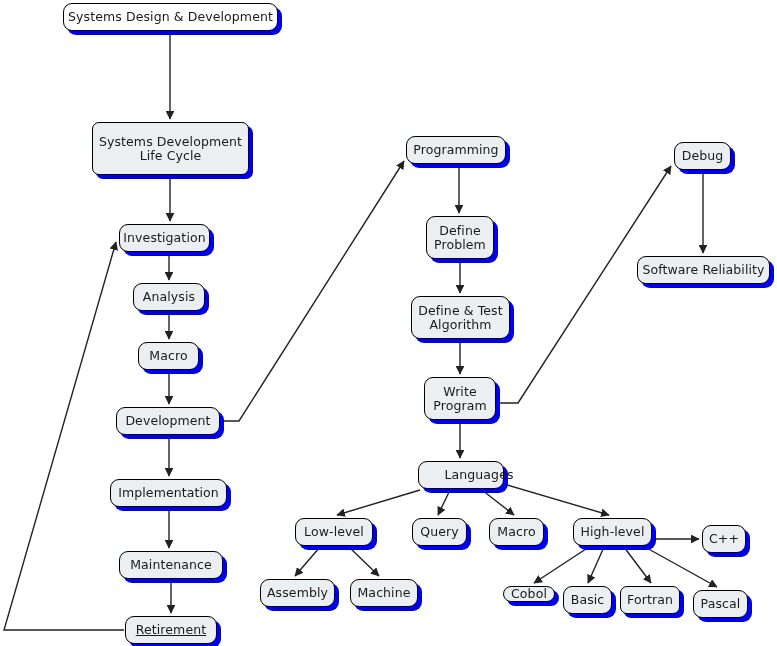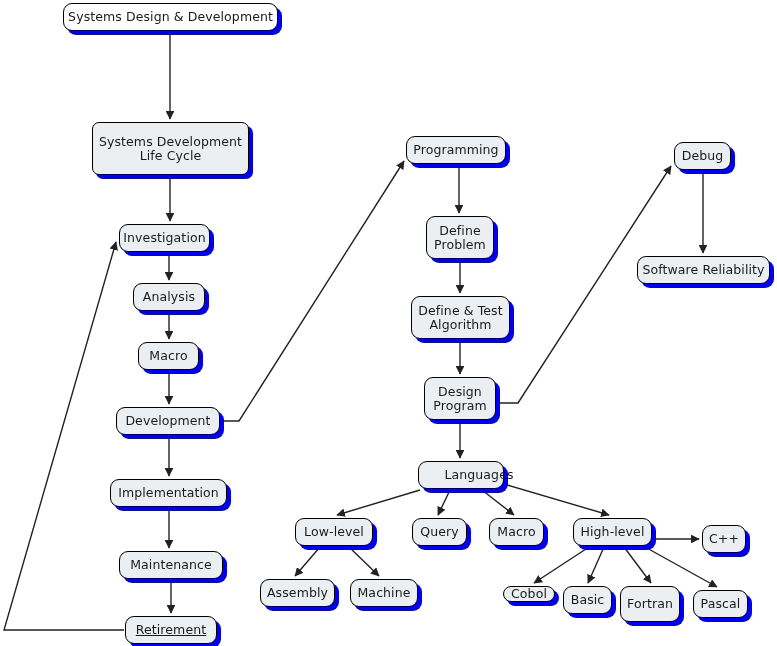--- a/index.html
+++ b/index.html
@@ -88,46 +88,46 @@
         <path d="M 349,547 L 379,576" fill="none" stroke="#222222" stroke-width="1.4" marker-end="url(#arrowhead)"></path>
         <path d="M 655,539 L 699,539" fill="none" stroke="#222222" stroke-width="1.4" marker-end="url(#arrowhead)"></path>
         <path d="M 589,547 L 534,583" fill="none" stroke="#222222" stroke-width="1.4" marker-end="url(#arrowhead)"></path>
         <path d="M 604,547 L 588,583" fill="none" stroke="#222222" stroke-width="1.4" marker-end="url(#arrowhead)"></path>
         <path d="M 624,547 L 651,583" fill="none" stroke="#222222" stroke-width="1.4" marker-end="url(#arrowhead)"></path>
         <path d="M 645,547 L 717,587" fill="none" stroke="#222222" stroke-width="1.4" marker-end="url(#arrowhead)"></path>
       </g>
   </svg>
 
   <div id="node-group">
-      <div class="node root" style="left: 63px; top: 3px; width: 215px; height: 28px; justify-content: flex-end;"><span class="lbl">Systems Design &amp; Development</span></div>
+      <div class="node root" style="left: 63px; top: 3px; width: 215px; height: 28px;"><span class="lbl">Systems Design &amp; Development</span></div>
       <div class="node" style="left: 92px; top: 122px; width: 157px; height: 53px; border-radius: 7px;"><span class="lbl">Systems Development
 Life Cycle</span></div>
       <div class="node" style="left: 119px; top: 224px; width: 91px; height: 28px; align-items: center;"><span class="lbl">Investigation</span></div>
       <div class="node" style="left: 133px; top: 283px; width: 72px; height: 28px;"><span class="lbl">Analysis</span></div>
       <div class="node" style="left: 138px; top: 342px; width: 61px; height: 28px;"><span class="lbl">Macro</span></div>
       <div class="node" style="left: 116px; top: 407px; width: 104px; height: 28px;"><span class="lbl">Development</span></div>
       <div class="node" style="left: 110px; top: 479px; width: 117px; height: 28px;"><span class="lbl">Implementation</span></div>
       <div class="node" style="left: 119px; top: 551px; width: 104px; height: 28px;"><span class="lbl">Maintenance</span></div>
       <div class="node" style="left: 125px; top: 616px; width: 92px; height: 28px; text-decoration: underline;"><span class="lbl">Retirement</span></div>
       <div class="node" style="left: 406px; top: 136px; width: 100px; height: 28px;"><span class="lbl">Programming</span></div>
       <div class="node" style="left: 426px; top: 216px; width: 68px; height: 43px;"><span class="lbl">Define
 Problem</span></div>
       <div class="node" style="left: 411px; top: 296px; width: 99px; height: 43px;"><span class="lbl">Define &amp; Test
 Algorithm</span></div>
-      <div class="node" style="left: 424px; top: 377px; width: 72px; height: 43px;"><span class="lbl">Design
+      <div class="node" style="left: 424px; top: 377px; width: 72px; height: 43px;"><span class="lbl">Write
 Program</span></div>
       <div class="node" style="left: 674px; top: 142px; width: 57px; height: 28px;"><span class="lbl">Debug</span></div>
       <div class="node" style="left: 637px; top: 256px; width: 133px; height: 28px; justify-content: center;"><span class="lbl">Software Reliability</span></div>
       <div class="node" style="left: 418px; top: 461px; width: 86px; height: 28px; padding-left: 36px;"><span class="lbl">Languages</span></div>
       <div class="node" style="left: 295px; top: 518px; width: 78px; height: 28px;"><span class="lbl">Low-level</span></div>
       <div class="node" style="left: 412px; top: 518px; width: 55px; height: 28px;"><span class="lbl">Query</span></div>
       <div class="node" style="left: 489px; top: 518px; width: 55px; height: 28px;"><span class="lbl">Macro</span></div>
       <div class="node" style="left: 573px; top: 518px; width: 79px; height: 28px;"><span class="lbl">High-level</span></div>
       <div class="node" style="left: 702px; top: 525px; width: 44px; height: 28px;"><span class="lbl">C++</span></div>
       <div class="node" style="left: 260px; top: 579px; width: 75px; height: 28px;"><span class="lbl">Assembly</span></div>
       <div class="node" style="left: 350px; top: 579px; width: 68px; height: 28px;"><span class="lbl">Machine</span></div>
       <div class="node" style="left: 503px; top: 586px; width: 52px; height: 16px;"><span class="lbl">Cobol</span></div>
       <div class="node" style="left: 563px; top: 586px; width: 49px; height: 28px;"><span class="lbl">Basic</span></div>
-      <div class="node" style="left: 620px; top: 586px; width: 60px; height: 36px;"><span class="lbl">Fortran</span></div>
+      <div class="node" style="left: 620px; top: 586px; width: 60px; height: 28px; border-radius: 7px;"><span class="lbl">Fortran</span></div>
       <div class="node" style="left: 693px; top: 590px; width: 55px; height: 28px;"><span class="lbl">Pascal</span></div>
     </div>
 
 </div>
 
 </body></html>

